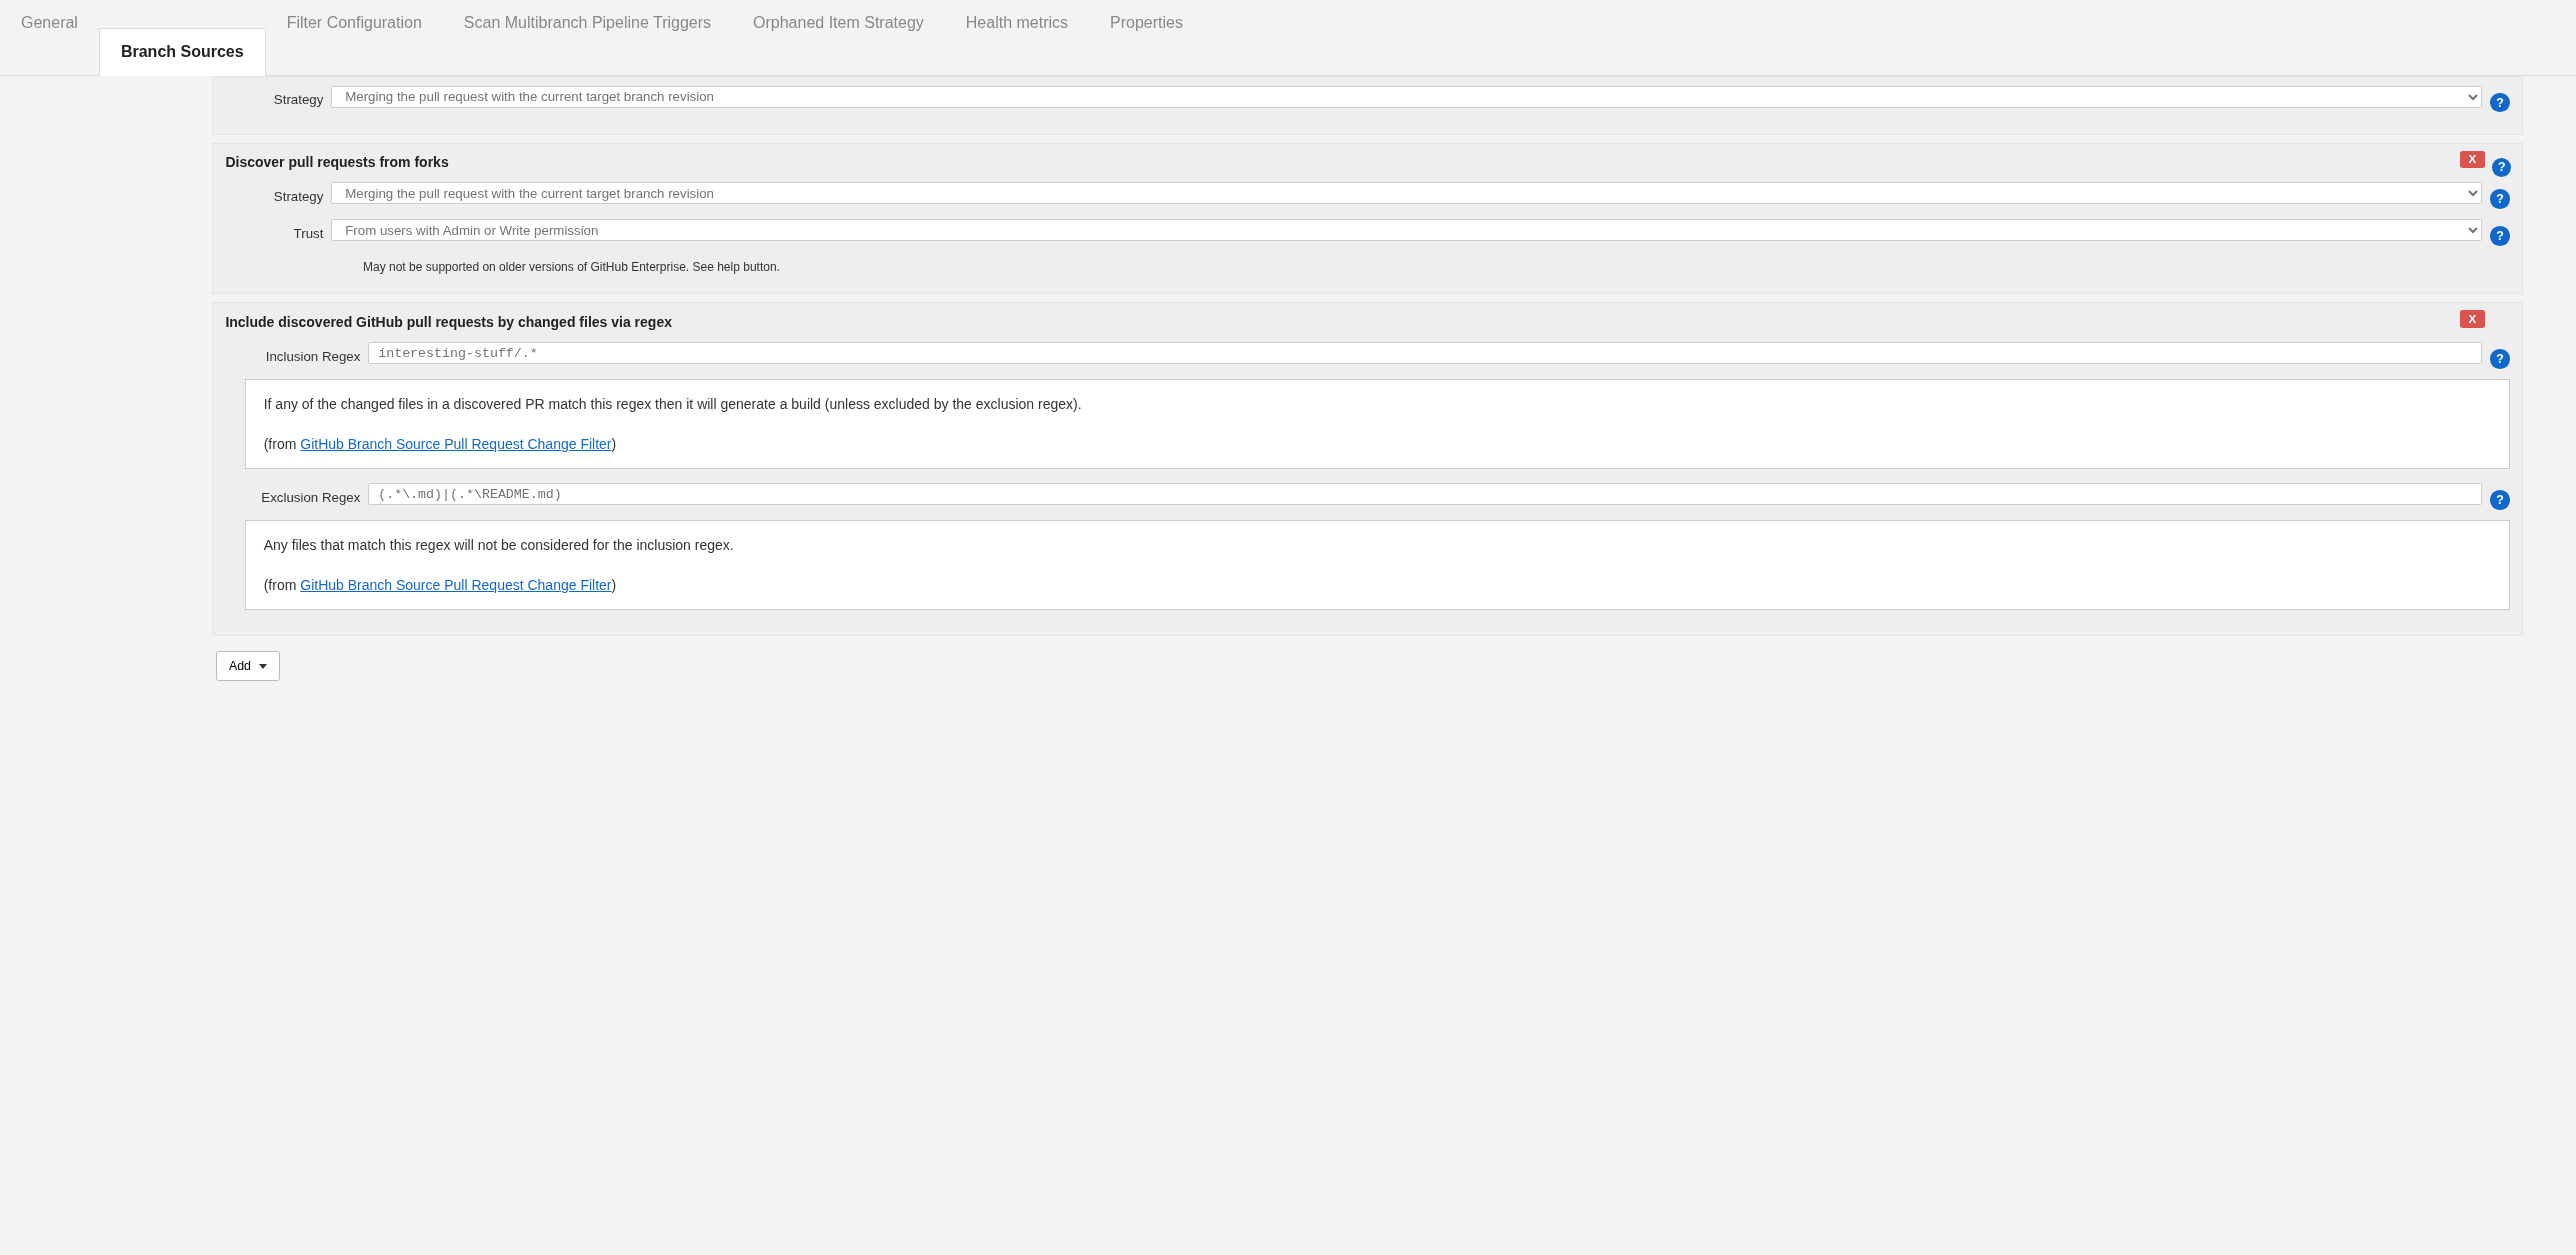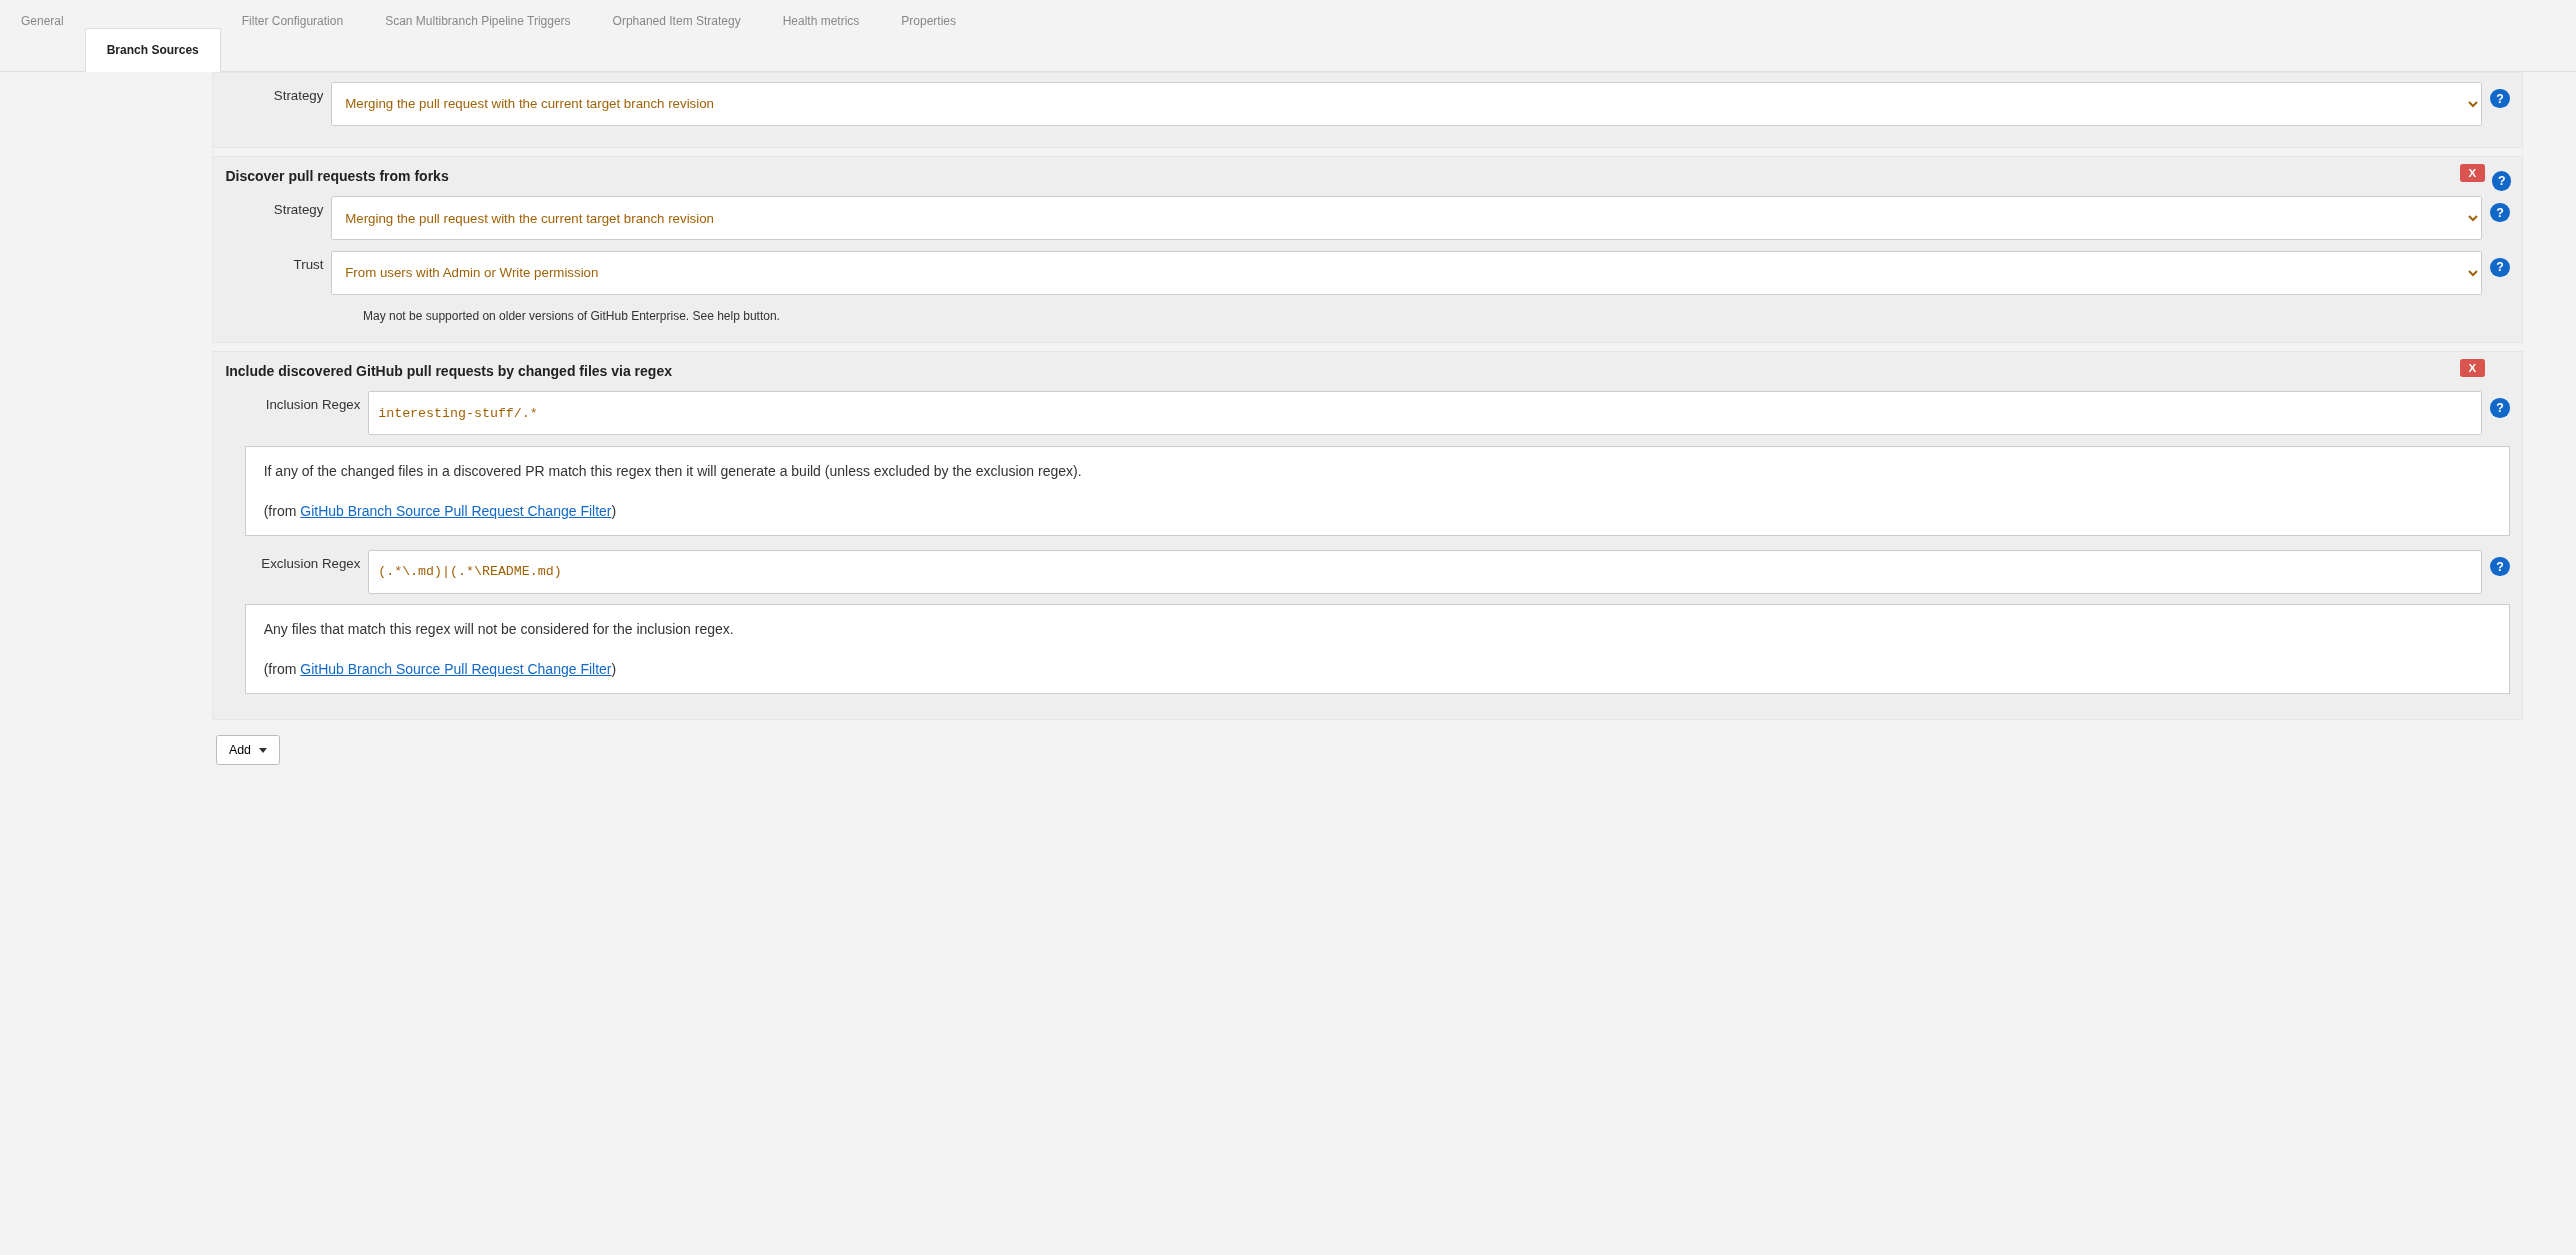--- a/index.html
+++ b/index.html
@@ -1,29 +1,29 @@
 <!DOCTYPE html>
 <html style="font-size:14px"><head>
 <meta charset="utf-8">
 <style>
   * { box-sizing: border-box; margin: 0; padding: 0; font-family: "Segoe UI", Arial, sans-serif; }
   body { background: #f3f3f3; font-size: 13.3px; color: #333; }
   .outer { padding: 0; }
   .tabs { display: flex; background: #f3f3f3; border-bottom: 0.9px solid #ddd; }
-  .tab { padding: 14px 21px; color: #888; cursor: pointer; font-size: 12px; }
+  .tab { padding: 14px 21px; color: #888; cursor: pointer; font-size: 16px; }
   .tab.active { background: #fff; color: #222; font-weight: 600; border: 0.9px solid #ddd; border-bottom: 0.9px solid #fff; margin-bottom: -0.9px; border-top-left-radius: 2.7px; border-top-right-radius: 2.7px; margin-top: 28px;}
   .content { margin-left: 212px; margin-right: 53px; }
   .section { background: #eeeeee; border: 0.9px solid #e5e5e5; margin-bottom: 8px; padding-bottom: 16px; position: relative; }
   .section-first { padding-top: 0px; }
   .section-title { font-weight: 600; font-size: 14px; padding: 10.6px 12.4px 7px 12.4px; color: #222; }
   .row { display: flex; align-items: flex-start; padding: 5.3px 12.4px 5.3px 12.4px; gap: 8px; }
   .row-label { width: 97px; text-align: right; font-size: 13.3px; padding-top: 6.2px; color: #333; }
   .row-label.wide { width: 124px; text-align: right; }
   .row-field { flex: 1; }
-  .select, .text-input { width: 100%; height: 44px; border: 0.9px solid #ccc; background: #fff; font-size: 13.3px; padding: 0 8.8px; border-radius: 1.8px; color: #a16207; appearance: auto; }
+  .select, .text-input { width: 100%; height: 22px; border: 0.9px solid #ccc; background: #fff; font-size: 13.3px; padding: 0 8.8px; border-radius: 1.8px; color: #737373; appearance: auto; }
   .text-input { font-family: Liberation Mono, monospace; }
   .help { width: 19.4px; height: 19.4px; border-radius: 50%; background: #1168c9; color: #fff; display: inline-flex; align-items: center; justify-content: center; font-weight: bold; font-size: 12.4px; flex-shrink: 0; margin-top: 7px; cursor: pointer; }
   .del-btn { position: absolute; top: 7px; right: 37px; background: #d9534f; color: #fff; font-weight: bold; font-size: 11.5px; border-radius: 2.7px; border: none; padding: 2.7px 8.8px; cursor: pointer; }
   .help-top { position: absolute; top: 7px; right: 10.6px; }
   .hint-row { padding: 8.8px 12.4px 3.5px 150px; font-size: 12px; color: #333; }
   .desc-box { margin: 5.3px 12.4px 8.8px 32px; background: #fff; border: 0.9px solid #ccc; padding: 16px 17.7px; font-size: 14px; color: #333; }
   .desc-from { text-align: left; font-size: 14px; color: #333; margin-top: 24px; }
   .desc-from a { color: #1168c9; text-decoration: underline; }
   .add-btn-wrap { padding: 7px 0 0 3.5px; }
   .add-btn { background: #fff; border: 0.9px solid #bbb; border-radius: 2.7px; padding: 7px 12.4px; font-size: 12.4px; cursor: pointer; display: inline-flex; align-items: center; gap: 8px; }

